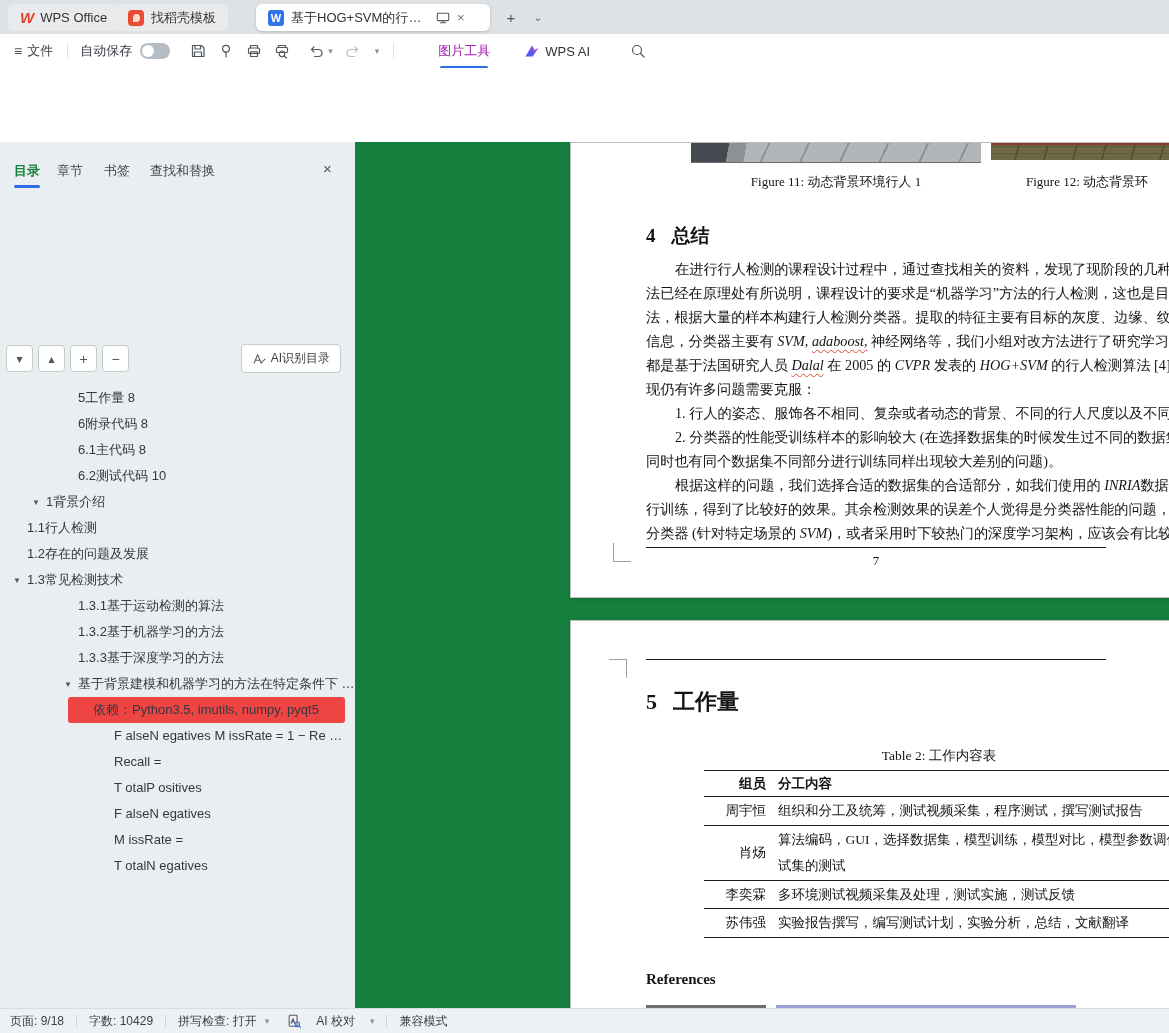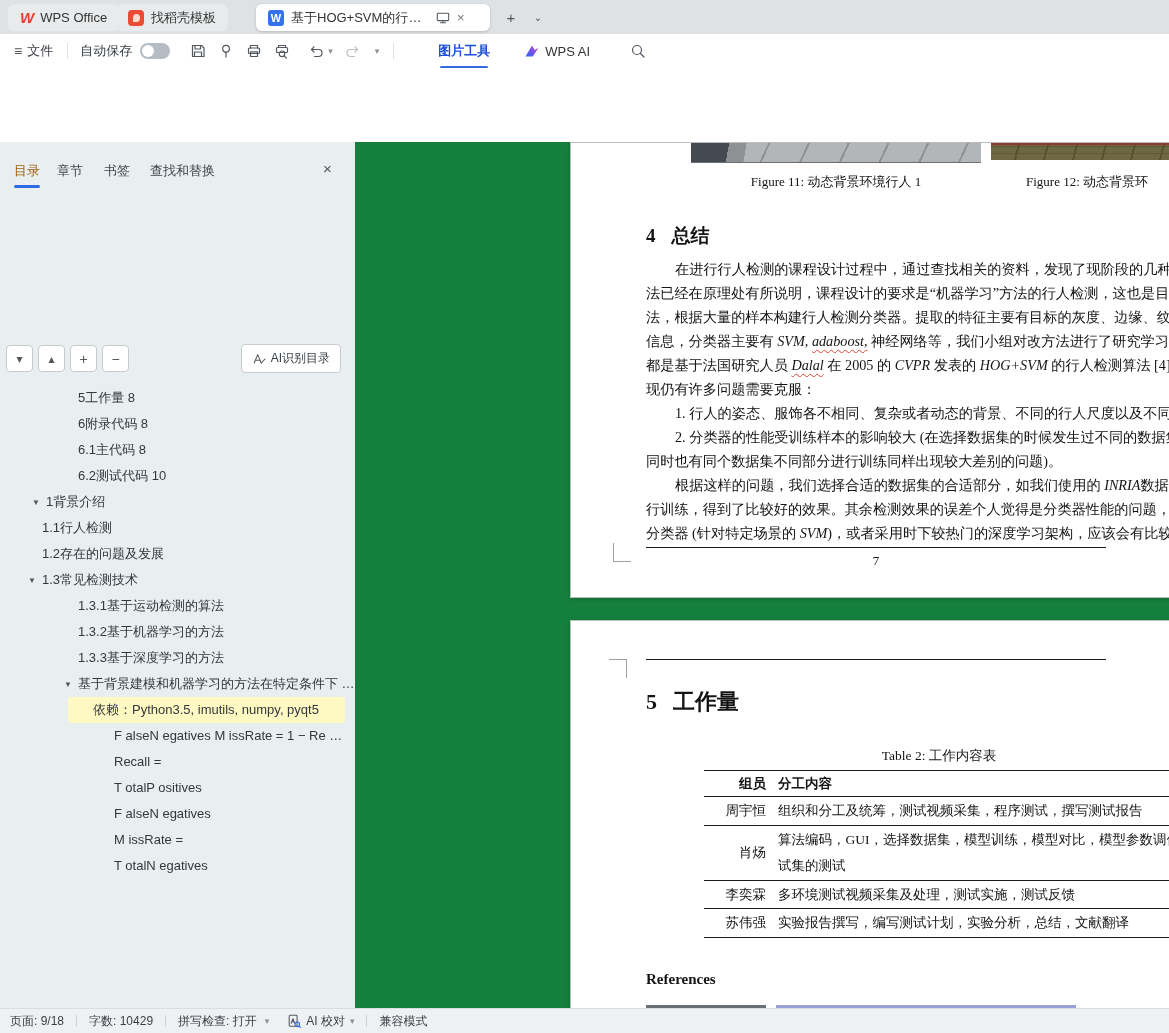--- a/index.html
+++ b/index.html
@@ -15,21 +15,21 @@
 .wtab.active{background:#fff;box-shadow:0 1px 3px rgba(0,0,0,.18)}
 .tbtn{position:absolute;top:6px;width:22px;height:22px;display:flex;align-items:center;justify-content:center;color:#555;font-size:15px}
 .wlogo{color:#e3402c;font-weight:bold;font-style:italic;font-size:15px;letter-spacing:-1px}
 .docer{width:16px;height:16px;border-radius:4px;background:#e94b35;position:relative}
 .docer:after{content:"";position:absolute;left:5px;top:4px;width:7px;height:8px;border-radius:50% 50% 50% 0;background:#ffd9d2}
 .wdoc{width:16px;height:16px;border-radius:3px;background:#3272eb;color:#fff;font-size:11px;font-weight:bold;display:flex;align-items:center;justify-content:center}
 
 .menubar{position:absolute;left:0;top:34px;width:1169px;height:34px;background:#fff;display:flex;align-items:center}
 .mitem{font-size:13px;color:#3a3f45;white-space:nowrap}
 .mtab{font-size:13px;color:#3a3f45;white-space:nowrap}
-.mtab.ptools{color:#1d4ed8;font-weight:bold;position:relative}
+.mtab.ptools{color:#a21caf;font-weight:normal;position:relative}
 .mtab.ptools:after{content:"";position:absolute;left:2px;right:2px;bottom:-9px;height:3px;border-radius:2px;background:#2f6be4}
 .vline{width:1px;height:16px;background:#e0e3e6}
 .toggle{width:30px;height:16px;border-radius:8px;background:#b6bcc4;position:relative}
 .toggle:after{content:"";position:absolute;left:2px;top:2px;width:12px;height:12px;border-radius:50%;background:#fff}
 .mico{width:24px;height:24px;display:flex;align-items:center;justify-content:center}
 .car{font-size:9px;color:#8a9096}
 
 .ribbon{position:absolute;left:0;top:68px;width:1169px;height:74px;background:#fff;border-bottom:1px solid #dfe3e5}
 .rb{position:absolute;top:74px;height:62px;display:flex;flex-direction:column;align-items:center;justify-content:space-between;padding:5px 0 6px;box-sizing:border-box}
 .rb .lbl,.rs .lbl{font-size:12px;color:#3a3f44;white-space:nowrap;display:flex;align-items:center;gap:3px}
@@ -39,29 +39,29 @@
 .field .val{flex:1;padding-left:7px;font-size:12px;color:#333}
 .spin{width:16px;display:flex;flex-direction:column;align-items:center;gap:1px;color:#8a9096;font-size:7px;border-left:1px solid #e4e7e9;height:100%;justify-content:center}
 .cb{width:15px;height:15px;border-radius:3px;background:#2f6be4;color:#fff;font-size:11px;display:flex;align-items:center;justify-content:center}
 .checker{width:14px;height:14px;border:1px solid #aab0b4;background:
   linear-gradient(45deg,#cfd4d8 25%,transparent 25%,transparent 75%,#cfd4d8 75%),
   linear-gradient(45deg,#cfd4d8 25%,#fff 25%,#fff 75%,#cfd4d8 75%);
   background-size:8px 8px;background-position:0 0,4px 4px}
 
 .sidebar{position:absolute;left:0;top:142px;width:355px;bottom:25px;background:#e9eef1;border-right:1px solid #d3d8da;overflow:hidden}
 .stab{position:absolute;top:20px;font-size:13px;color:#40464c}
-.stab.active{color:#a16207;font-weight:normal}
+.stab.active{color:#15803d;font-weight:bold}
 .stab.active:after{content:"";position:absolute;left:0;right:0;bottom:-8px;height:3px;border-radius:2px;background:#2f6be4}
 .sqbtn{position:absolute;top:203px;width:25px;height:25px;background:#fff;border:1px solid #c6cbce;border-radius:4px;display:flex;align-items:center;justify-content:center;color:#555;font-size:12px}
 .aibtn{position:absolute;top:202px;right:14px;height:27px;background:#fff;border:1px solid #c6cbce;border-radius:4px;display:flex;align-items:center;gap:5px;padding:0 10px;font-size:12px;color:#3a3f44}
 .toc{position:absolute;left:0;right:0;top:243px}
 .trow{height:26px;line-height:26px;font-size:13px;color:#33383d;white-space:nowrap;overflow:hidden}
 .trow .arr{display:inline-block;width:14px;margin-left:-14px;font-size:8px;color:#555;vertical-align:1px}
-.lv0{padding-left:46px}.lv1{padding-left:42px}.lv2{padding-left:78px}.lv3{padding-left:114px}
-.trow.sel{background:#fef9c3;border-radius:3px;margin:0 10px 0 68px;padding-left:25px}
+.lv0{padding-left:46px}.lv1{padding-left:27px}.lv2{padding-left:78px}.lv3{padding-left:114px}
+.trow.sel{background:#ef4444;border-radius:3px;margin:0 10px 0 68px;padding-left:25px}
 
 .docarea{position:absolute;left:355px;top:142px;right:0;bottom:25px;background:#15803d;overflow:hidden}
 .page{position:absolute;left:215px;width:640px;background:#fff;border:1px solid #b9bdbf;box-shadow:0 1px 4px rgba(0,0,0,.2);box-sizing:border-box}
 .serif{font-family:"Liberation Serif","DejaVu Serif",serif;color:#141414}
 .pline{white-space:nowrap;overflow:hidden;font-size:14.2px;line-height:24px}
 .ind{text-indent:29px}
 .it{font-style:italic}
 .sq{text-decoration:underline;text-decoration-style:wavy;text-decoration-color:#e34234;text-decoration-thickness:1px;text-underline-offset:3px}
 .rule{position:absolute;border-top:1px solid #1a1a1a}
 .cmark{position:absolute;width:17px;height:18px}
@@ -539,21 +539,21 @@
 
   <div class="statusbar">
     <span>页面: 9/18</span>
     <span class="sdiv"></span>
     <span>字数: 10429</span>
     <span class="sdiv"></span>
     <span style="display:flex;align-items:center;gap:8px">
       <span>拼写检查: 打开</span>
         <span class="car">▾</span>
     </span>
-    <span style="display:flex;align-items:center;gap:5px;margin-left:6px">
+    <span style="display:flex;align-items:center;gap:15px;margin-left:6px">
       <span class="ic">
           <svg width="14" height="14" viewBox="0 0 16 16">
             <rect x="2.5" y="1.5" width="9" height="12.5" rx="1"></rect>
             <path d="M4.8 10.5l2-5 2 5M5.5 8.8h2.6"></path>
             <circle class="acc" cx="11.8" cy="11.8" r="2.6"></circle>
             <path class="acc" d="M13.7 13.7l1.8 1.8"></path>
           </svg>
         </span>
       <span>AI 校对</span>
         <span class="car">▾</span>

